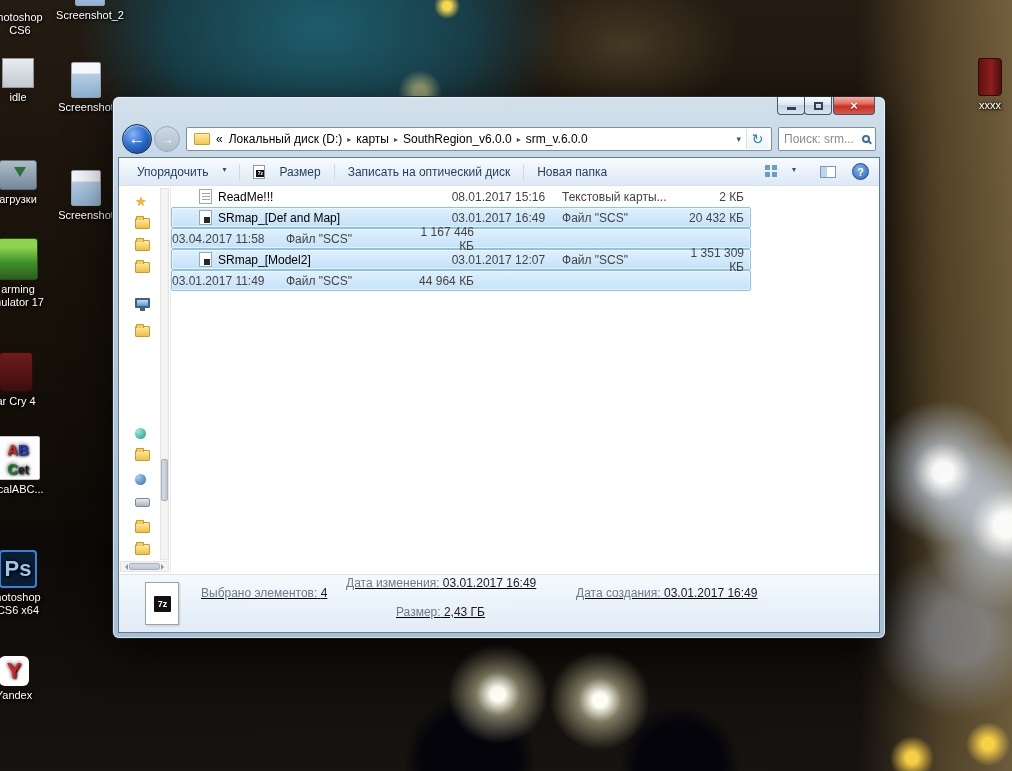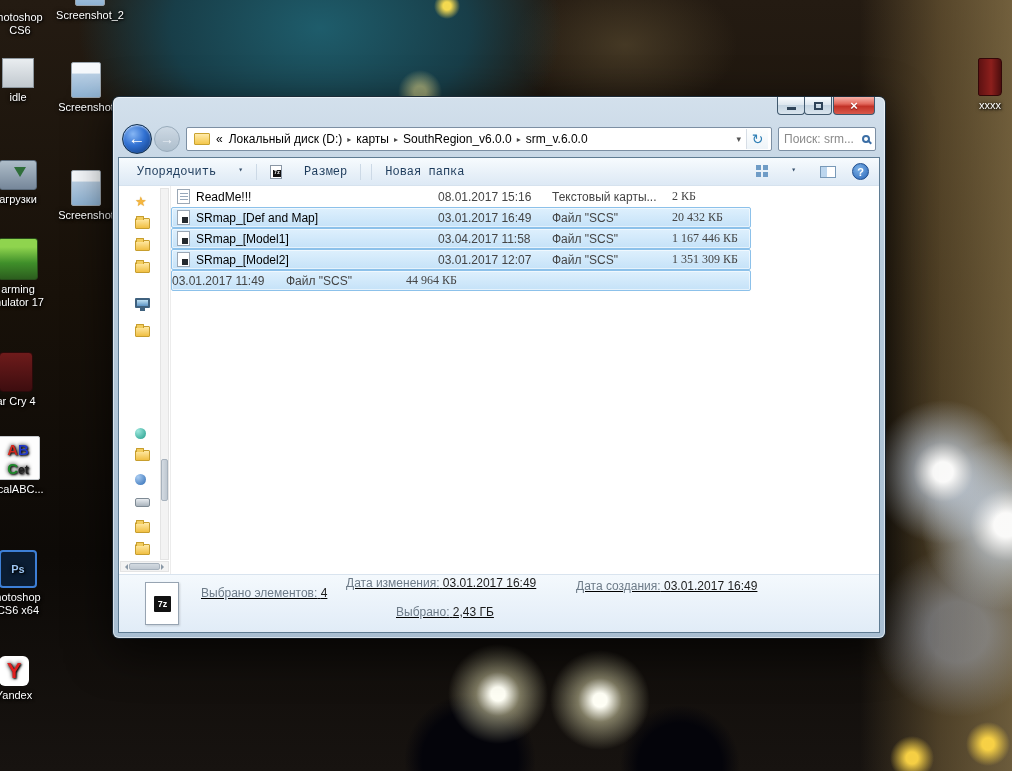--- a/index.html
+++ b/index.html
@@ -41,21 +41,21 @@
   .i-folder-dl:after { content:""; position:absolute; left:14px; top:6px; border:6px solid transparent;
     border-top:10px solid #2f6e3a; }
   .i-farm { width:40px; height:42px; background:linear-gradient(#8fd44e 20%, #3f8f2a 60%, #2c5e1e);
     border:1px solid #274d1a; border-radius:3px; }
   .i-farcry { width:34px; height:40px; background:linear-gradient(#6e1b1b,#3d0d0f); border:1px solid #2a0a0a;
     border-radius:4px; }
   .i-abc { width:44px; height:44px; background:#fdfdfd; border:1px solid #c5c9cd; border-radius:2px;
     font-weight:bold; font-size:15px; line-height:1.25; padding-top:4px; }
   .i-abc .r { color:#d42a20; } .i-abc .b { color:#2038c8; } .i-abc .g { color:#1d8a2a; } .i-abc .k { color:#222; font-size:12px; }
   .i-ps { width:38px; height:38px; background:#0b1d33; border:2px solid #3d7fd6; border-radius:4px;
-    color:#9cc5f2; font-weight:bold; font-size:11px; line-height:34px; }
+    color:#9cc5f2; font-weight:bold; font-size:22px; line-height:34px; }
   .i-ya { width:30px; height:30px; background:#fff; border-radius:6px; color:#e02020; font-weight:bold;
     font-size:22px; line-height:29px; }
   .i-book { width:24px; height:38px; background:linear-gradient(90deg,#5e1212,#8c1f1c 55%,#4c0e0e);
     border:1px solid #330808; border-radius:2px 4px 4px 2px; }
 
   
   .window { position:absolute; left:113px; top:97px; width:772px; height:541px; border-radius:6px;
     background:linear-gradient(180deg,#d3e0ec 0%, #b6cadb 30%, #a8bed2 100%);
     box-shadow:0 12px 45px rgba(0,0,0,.7), 0 0 0 1px rgba(35,55,72,.95), inset 0 0 0 1px rgba(255,255,255,.55); }
 
@@ -95,21 +95,21 @@
     margin-left:auto; flex:none; }
   .lens:after { content:""; position:absolute; width:5px; height:2px; background:#3b6ea5;
     transform:rotate(45deg); right:-4px; bottom:-2px; }
 
   .client { position:absolute; left:5px; right:5px; top:60px; bottom:5px; background:#fff;
     border:1px solid #5f7c93; display:flex; flex-direction:column; }
 
   .toolbar { height:28px; background:linear-gradient(#f7fbfe,#e7f0f8 60%, #dde9f5);
     border-bottom:1px solid #d6e2ee; display:flex; align-items:center; padding:0 10px;
     font-size:12px; color:#1e3c5c; flex:none; }
-  .tbtn { padding:4px 8px; border-radius:3px; display:flex; align-items:flex-start; gap:22px; cursor:pointer; white-space:nowrap;font-family:Liberation Mono, monospace; }
+  .tbtn { padding:4px 8px; border-radius:3px; display:flex; align-items:flex-start; gap:14px; cursor:pointer; white-space:nowrap; }
   .tsep { width:1px; height:16px; background:#ccd9e6; margin:0 5px; }
   .caret { font-size:8px; color:#38506b; }
   .mini7z { width:12px; height:14px; background:#fff; border:1px solid #8a97a5; position:relative; flex:none; }
   .mini7z .zz { position:absolute; left:2px; top:4px; width:8px; height:7px; background:#111; color:#fff;
     font-size:5px; line-height:7px; text-align:center; font-weight:bold; }
   .tb-right { margin-left:auto; display:flex; align-items:center; gap:8px; }
   .grid-ico { width:13px; height:13px; position:relative; }
   .grid-ico i { position:absolute; width:5px; height:5px; background:#6f9cc6; }
   .grid-ico i:nth-child(1){left:0;top:0} .grid-ico i:nth-child(2){left:7px;top:0}
   .grid-ico i:nth-child(3){left:0;top:7px} .grid-ico i:nth-child(4){left:7px;top:7px}
@@ -149,23 +149,23 @@
   
   .filelist { flex:1; position:relative; overflow:hidden; }
   .colheaders { display:flex; height:22px; font-size:12px; color:#3f5872; border-bottom:1px solid #f2f2f2; }
   .col { padding:4px 6px; border-right:1px solid #eaeaea; cursor:pointer; white-space:nowrap; }
   .col.name { width:268px; padding-left:28px; }
   .col.date { width:114px; } .col.type { width:120px; } .col.size { width:78px; }
   .row { display:flex; align-items:center; height:21px; width:580px; font-size:12px; color:#000;
     cursor:pointer; border:1px solid transparent; border-radius:2px; margin:0 2px 0 0; }
   .row.selected { background:linear-gradient(#def0fd,#c5e2f8); border-color:#8cc1ea;
     box-shadow:inset 0 0 0 1px rgba(255,255,255,.55); }
-  .c-name { width:266px; display:flex; align-items:center; gap:6px; padding-left:5px; white-space:nowrap; overflow:hidden; }
+  .c-name { width:266px; display:flex; align-items:center; gap:6px; padding-left:5px; white-space:nowrap; overflow:hidden;margin-left:22px; }
   .c-date { width:114px; color:#444; } .c-type { width:120px; color:#444; }
-  .c-size { width:74px; padding-right:6px; color:#444;font-family:Liberation Serif, serif; }
+  .c-size { width:74px; text-align:right; padding-right:6px; color:#444; }
   .fico { width:13px; height:15px; background:#fff; border:1px solid #9aa7b5; position:relative; flex:none; }
   .fico.text:after { content:""; position:absolute; left:2px; top:3px; width:8px; height:1px; background:#97a8bb;
     box-shadow:0 3px #97a8bb, 0 6px #97a8bb; }
   .fico.scs:after { content:""; position:absolute; right:1px; bottom:1px; width:6px; height:6px; background:#24292e; }
 
   
   .details { height:58px; background:linear-gradient(#f4f9fd,#e1ecf7); border-top:1px solid #d9e4ef;
     position:relative; font-size:12px; flex:none; }
   .big7z { position:absolute; left:26px; top:7px; width:34px; height:43px; background:#fff;
     border:1px solid #97a4b2; box-shadow:1px 1px 2px rgba(0,0,0,.15); }
@@ -291,20 +291,23 @@
           <span class="caret">▾</span>
         </div>
         <div class="tsep"></div>
         <div class="tbtn">
           <div class="mini7z">
               <div class="zz">7z</div>
             </div>
           <span>Размер</span>
         </div>
         <div class="tsep"></div>
+        <div class="tbtn">
+          <span>Записать на оптический диск</span>
+        </div>
         <div class="tsep"></div>
         <div class="tbtn">
           <span>Новая папка</span>
         </div>
         <div class="tb-right">
           <div class="tbtn">
             <div class="grid-ico">
                 <i></i>
                 <i></i>
                 <i></i>
@@ -382,24 +385,20 @@
           <div class="row selected">
             <div class="c-name">
                 <div class="fico scs"></div>
                 <span>SRmap_[Def and Map]</span>
               </div>
             <div class="c-date">03.01.2017 16:49</div>
             <div class="c-type">Файл "SCS"</div>
             <div class="c-size">20 432 КБ</div>
           </div>
           <div class="row selected">
-            <div class="c-name">
-                <div class="fico scs"></div>
-                <span>SRmap_[Model1]</span>
-              </div>
             <div class="c-date">03.04.2017 11:58</div>
             <div class="c-type">Файл "SCS"</div>
             <div class="c-size">1 167 446 КБ</div>
           </div>
           <div class="row selected">
             <div class="c-name">
                 <div class="fico scs"></div>
                 <span>SRmap_[Model2]</span>
               </div>
             <div class="c-date">03.01.2017 12:07</div>
@@ -419,25 +418,25 @@
           <div class="zz">7z</div>
         </div>
         <div class="dt" style="left:82px;top:11px">
           <span class="lab">Выбрано элементов:</span>
           <span class="val">4</span>
         </div>
         <div class="dt" style="left:227px;top:1px">
           <span class="lab">Дата изменения:</span>
           <span class="val">03.01.2017 16:49</span>
         </div>
-        <div class="dt" style="left:457px;top:4px">
+        <div class="dt" style="left:457px;top:11px">
           <span class="lab">Дата создания:</span>
           <span class="val">03.01.2017 16:49</span>
         </div>
         <div class="dt" style="left:277px;top:30px">
-          <span class="lab">Выбрано:</span>
+          <span class="lab">Размер:</span>
           <span class="val">2,43 ГБ</span>
         </div>
       </div>
 
     </div>
   </div>
 </div>
 
 </body></html>

